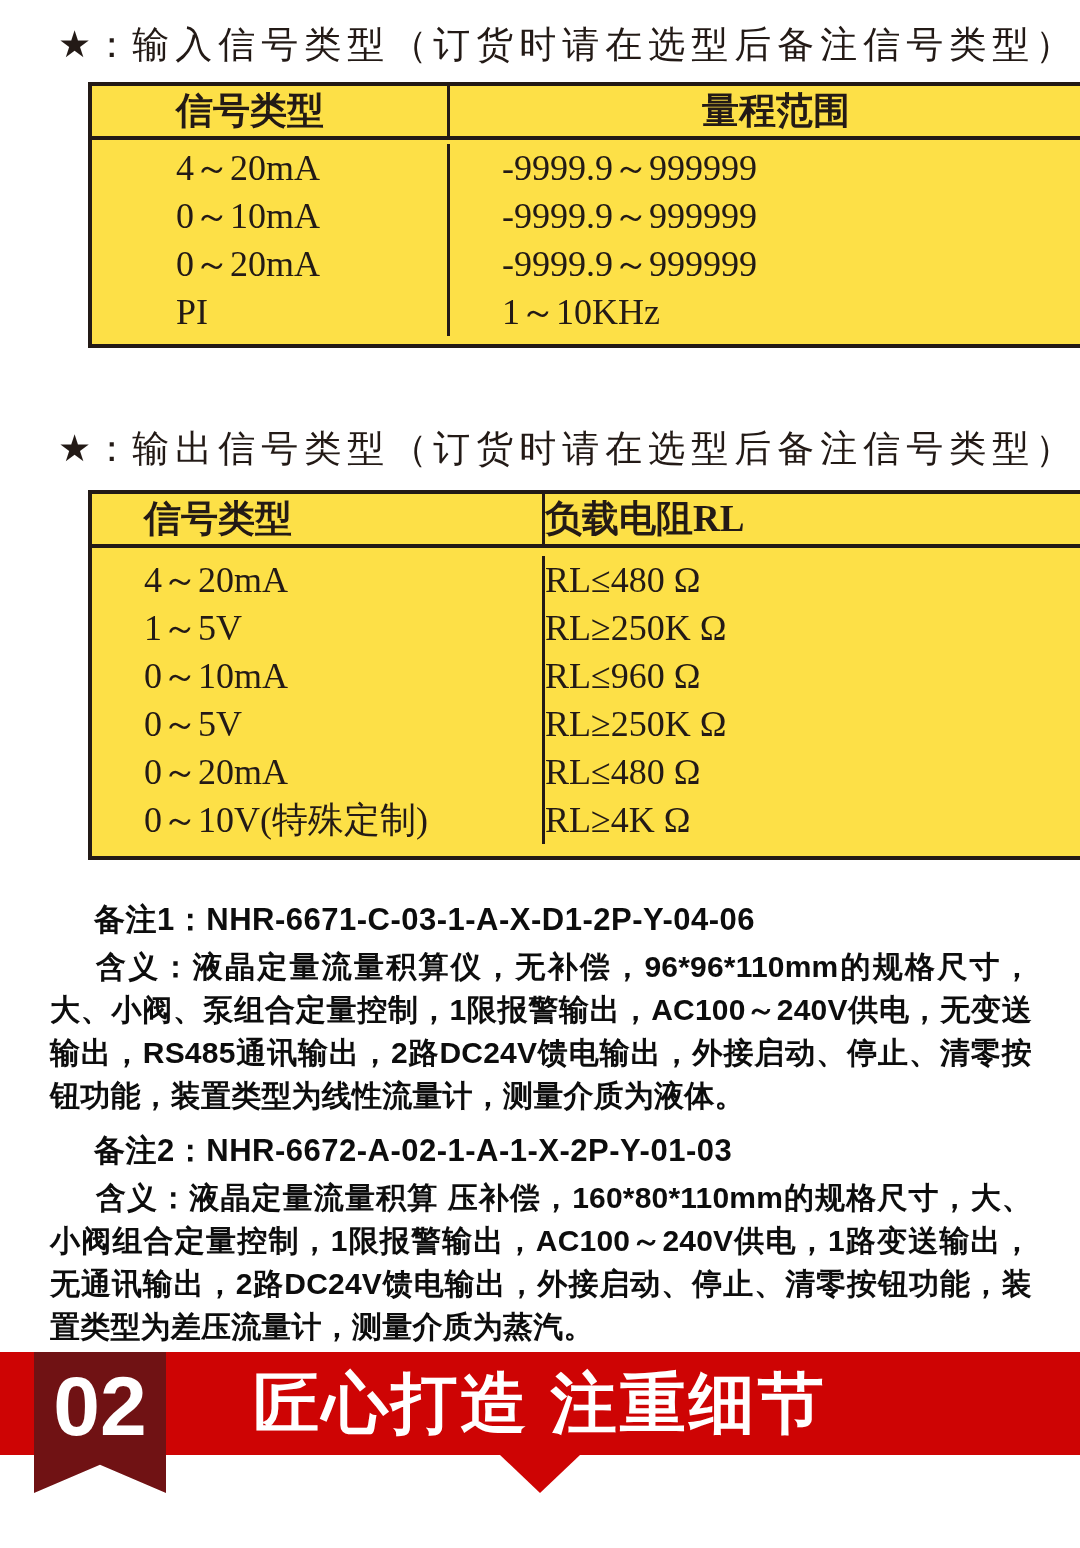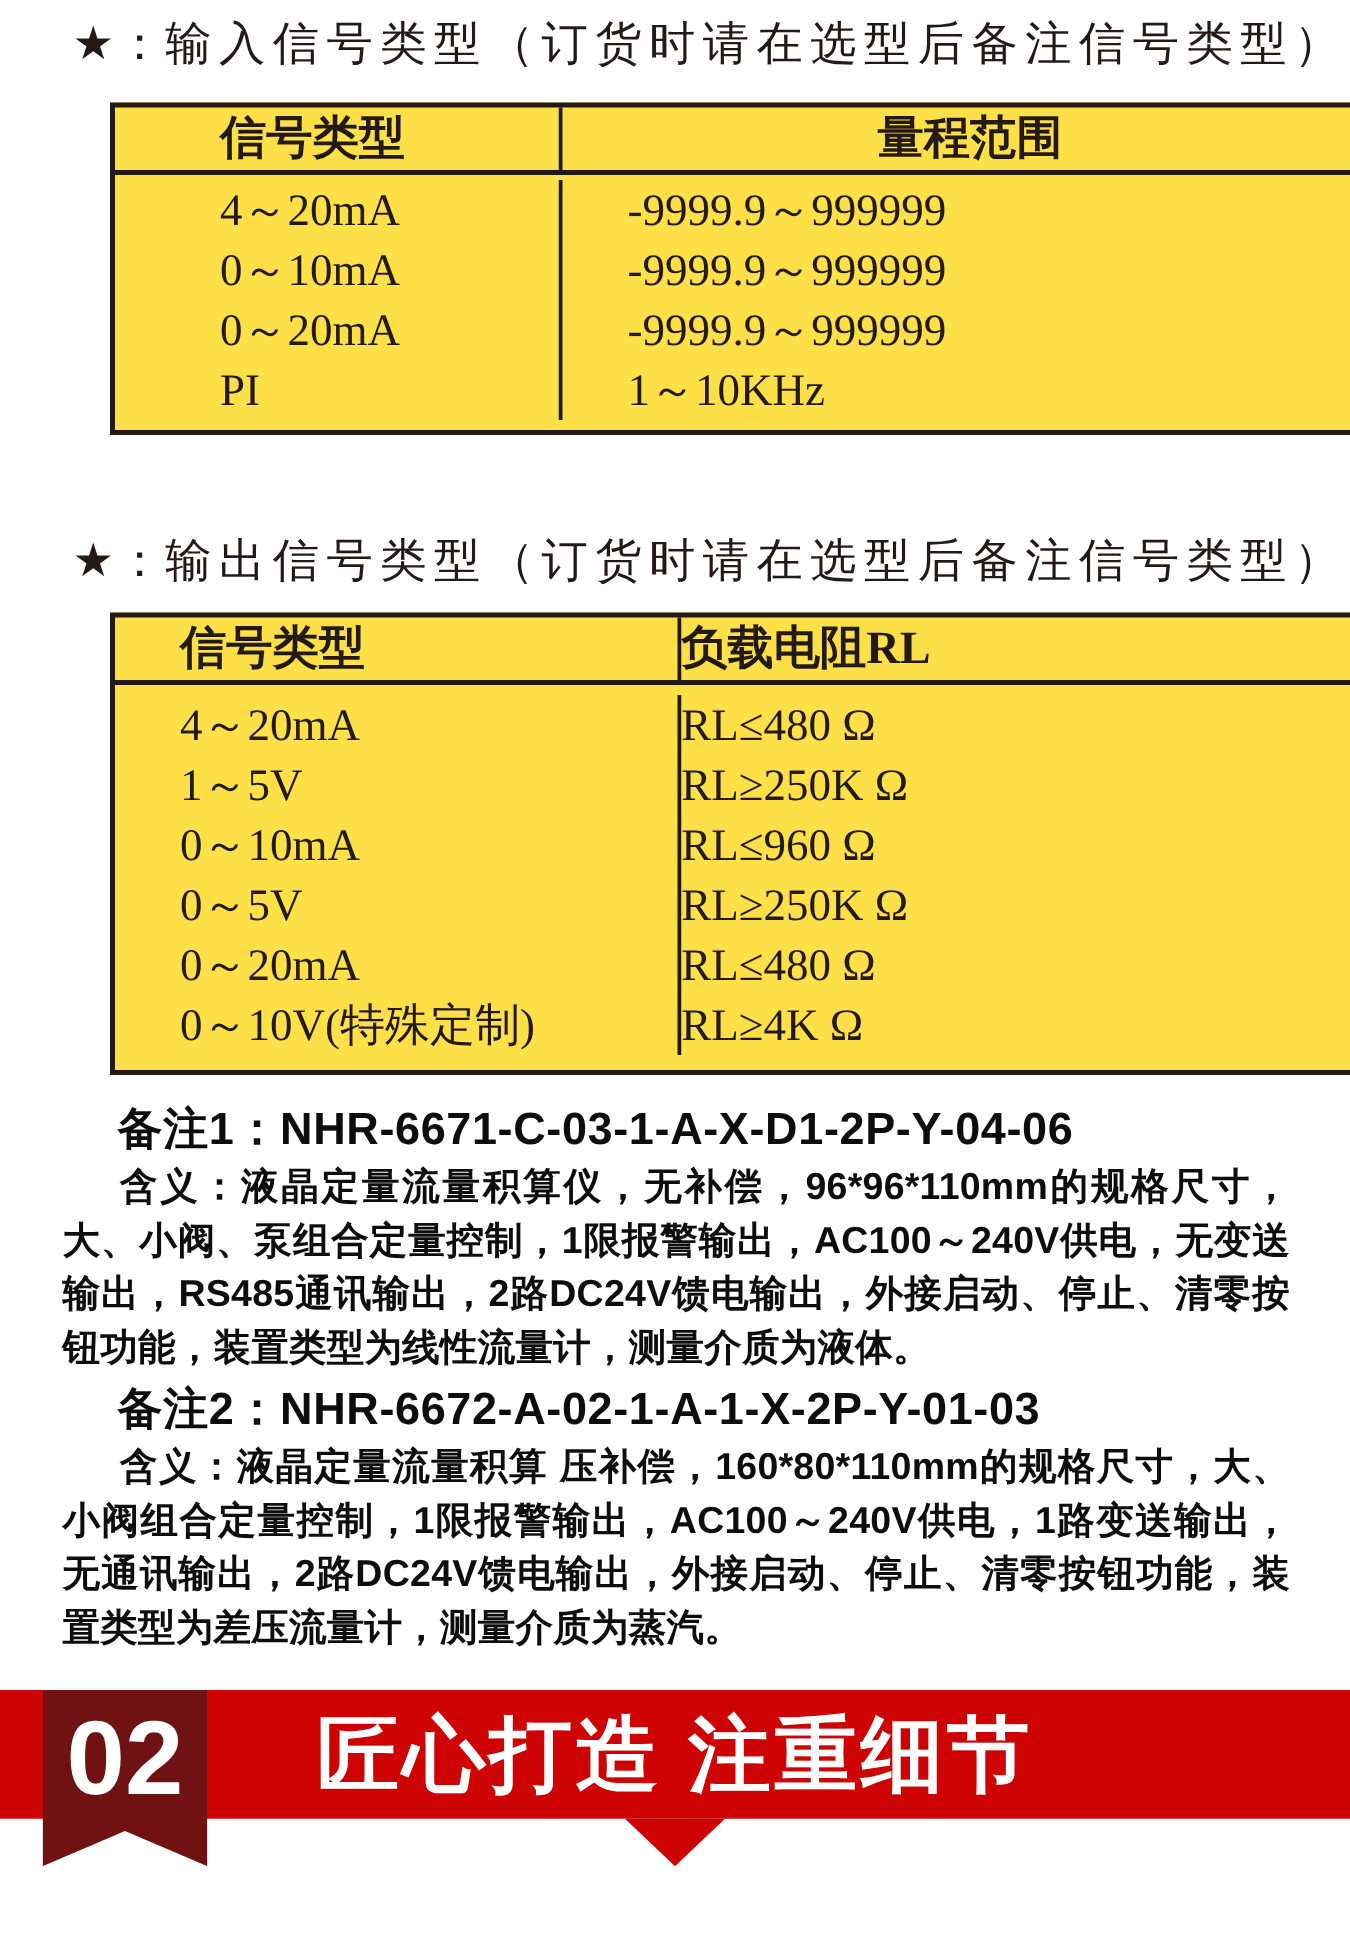--- a/index.html
+++ b/index.html
@@ -25,21 +25,21 @@
     position: absolute;
     left: 58px;
     width: 990px;
     font-size: 37px;
     letter-spacing: 6px;
     white-space: nowrap;
     color: var(--ink);
     font-family: "Liberation Serif", "DejaVu Serif", serif;
   }
   .heading .star { letter-spacing: 2px; }
-  #heading-input  { top: 10px; }
+  #heading-input  { top: 20px; }
   #heading-output { top: 424px; }
 
   
   .spec-table {
     position: absolute;
     left: 88px;
     width: 1012px;
     border: 4px solid var(--ink);
     background: #fde047;
   }
@@ -73,26 +73,27 @@
   
   .notes {
     position: absolute;
     left: 50px;
     top: 886px;
     width: 982px;
     font-family: "Liberation Sans", "DejaVu Sans", sans-serif;
     color: var(--note-ink);
   }
   .note-title {
-    font-size: 36px;
+    font-size: 31px;
     font-weight: 700;
     line-height: 34px;
     text-indent: 44px;
     margin-bottom: 8px;
     letter-spacing: 0.5px;
+    margin-top: 17px;
   }
   .note-body {
     font-size: 30px;
     font-weight: 600;
     line-height: 43px;
     text-indent: 46px;
     margin-bottom: 10px;
     letter-spacing: 0.2px;
     text-align: justify;
   }

